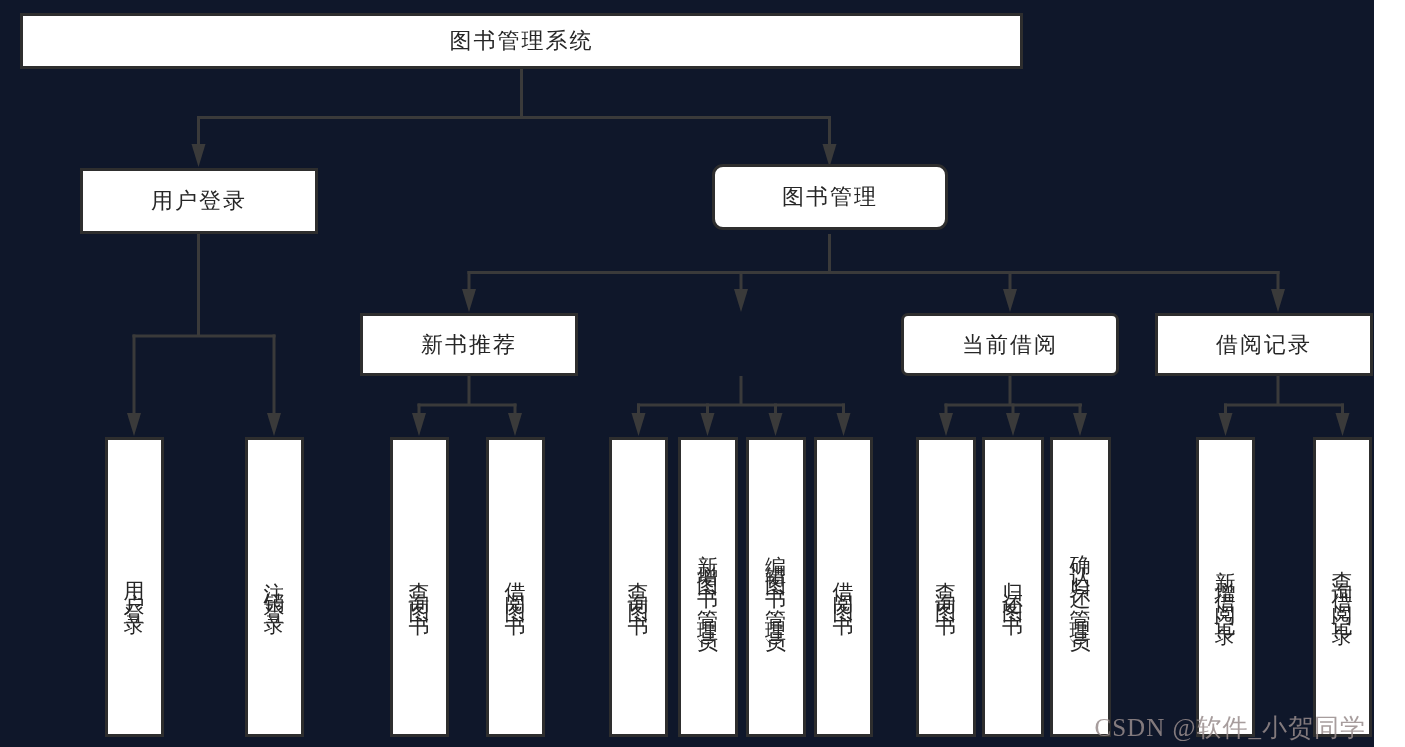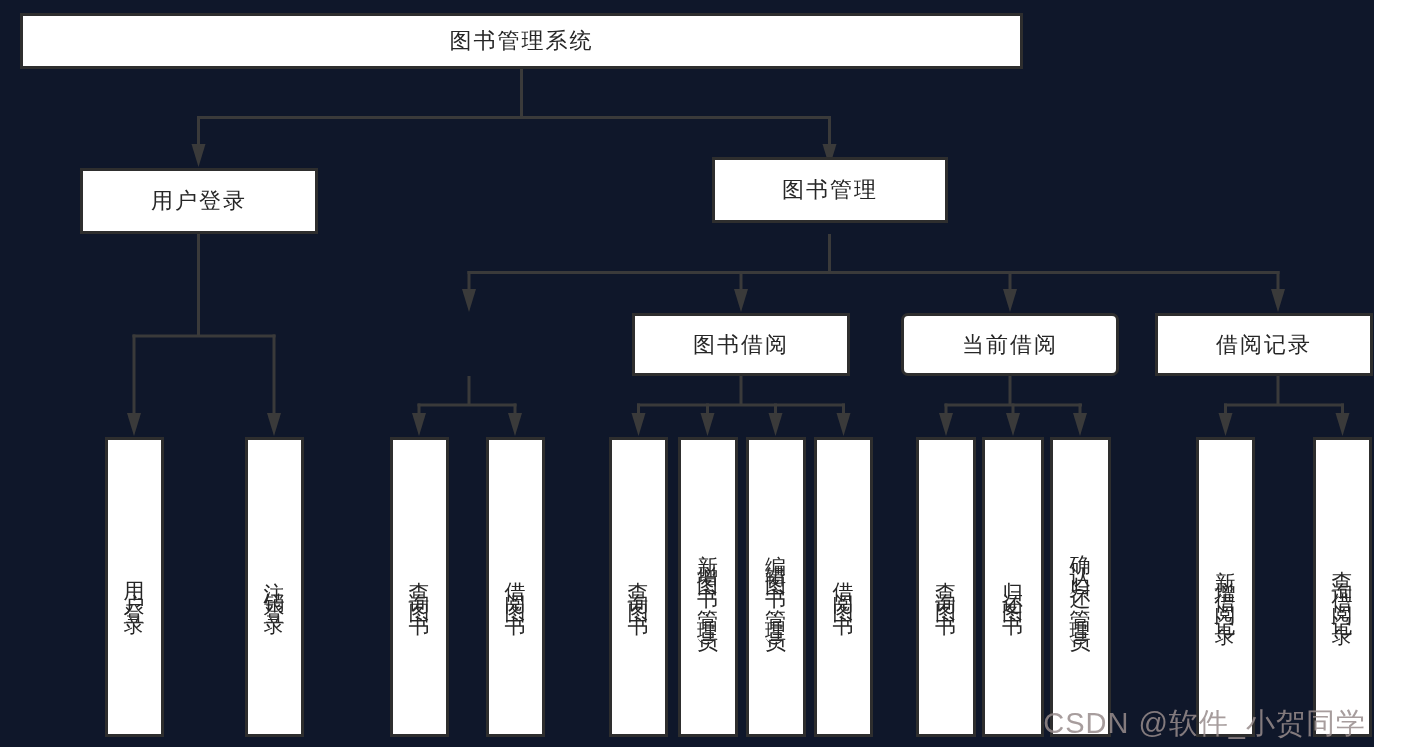--- a/index.html
+++ b/index.html
@@ -41,21 +41,21 @@
     writing-mode: vertical-rl;
     text-orientation: mixed;
     font-size: 21px;
     letter-spacing: 11px;
     line-height: 1;
     white-space: normal;
   }
   
   .n-root  { left: 20px;  top: 13px;  width: 1003px; height: 56px; }
   .n-l2a   { left: 80px;  top: 168px; width: 238px;  height: 66px; }
-  .n-l2b   { left: 712px; top: 157px; width: 236px;  height: 66px; }
+  .n-l2b   { left: 712px; top: 164px; width: 236px;  height: 66px; border-radius: 11px; }
   .n-l3a   { left: 360px;  top: 313px; width: 218px; height: 63px; }
   .n-l3b   { left: 632px;  top: 313px; width: 218px; height: 63px; }
   .n-l3c   { left: 901px;  top: 313px; width: 218px; height: 63px; border-radius: 7px; }
   .n-l3d   { left: 1155px; top: 313px; width: 218px; height: 63px; }
   .n-g1a   { left: 105px;  top: 437px; width: 59px; height: 300px; }
   .n-g1b   { left: 245px;  top: 437px; width: 59px; height: 300px; }
   .n-g2a   { left: 390px;  top: 437px; width: 59px; height: 300px; }
   .n-g2b   { left: 486px;  top: 437px; width: 59px; height: 300px; }
   .n-g3a   { left: 609px;  top: 437px; width: 59px; height: 300px; }
   .n-g3b   { left: 678px;  top: 437px; width: 60px; height: 300px; }
@@ -64,24 +64,25 @@
   .n-g4a   { left: 916px;  top: 437px; width: 60px; height: 300px; }
   .n-g4b   { left: 982px;  top: 437px; width: 62px; height: 300px; }
   .n-g4c   { left: 1050px; top: 437px; width: 61px; height: 300px; }
   .n-g5a   { left: 1196px; top: 437px; width: 59px; height: 300px; }
   .n-g5b   { left: 1313px; top: 437px; width: 59px; height: 300px; }
   #watermark {
     position: absolute;
     right: 8px;
     bottom: 3px;
     z-index: 5;
-    font-size: 29px;
+    font-size: 25px;
     letter-spacing: 1px;
     color: rgba(152, 140, 140, 0.85);
     white-space: nowrap;
+    font-family: Liberation Serif, serif;
   }
 </style>
 </head>
 <body>
 
 <div id="stage">
 
   <svg id="connectors" width="1405" height="747" viewBox="0 0 1405 747" aria-hidden="true">
     <g stroke="#3a3a3a" stroke-width="3" fill="none">
 
@@ -146,21 +147,21 @@
       <polygon points="1218.5,413 1232.5,413 1225.5,436"></polygon>
       <polygon points="1335.5,413 1349.5,413 1342.5,436"></polygon>
     </g>
   </svg>
 
   <div class="node n-root">图书管理系统</div>
 
   <div class="node n-l2a">用户登录</div>
   <div class="node n-l2b">图书管理</div>
 
-  <div class="node n-l3b">图书借阅</div>
+  <div class="node n-l3a">新书推荐</div>
   <div class="node n-l3c">当前借阅</div>
   <div class="node n-l3d">借阅记录</div>
 
   <div class="node leaf n-g1a">用户登录</div>
   <div class="node leaf n-g1b">注销登录</div>
 
   <div class="node leaf n-g2a">查询图书</div>
   <div class="node leaf n-g2b">借阅图书</div>
 
   <div class="node leaf n-g3a">查询图书</div>

